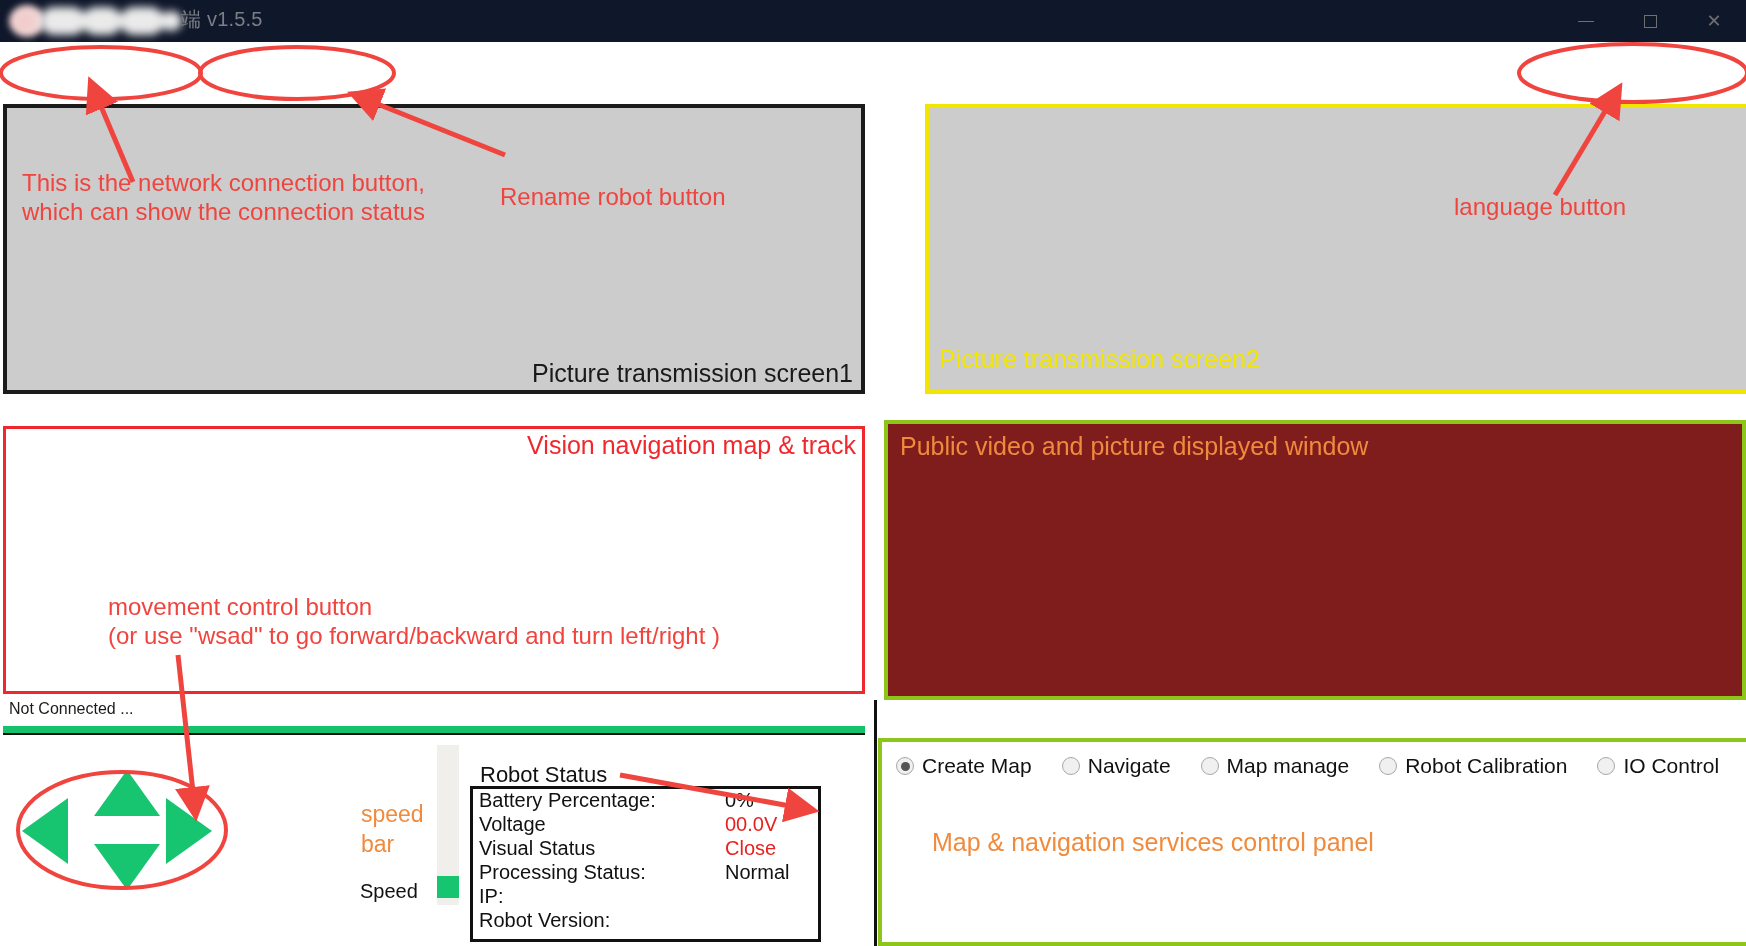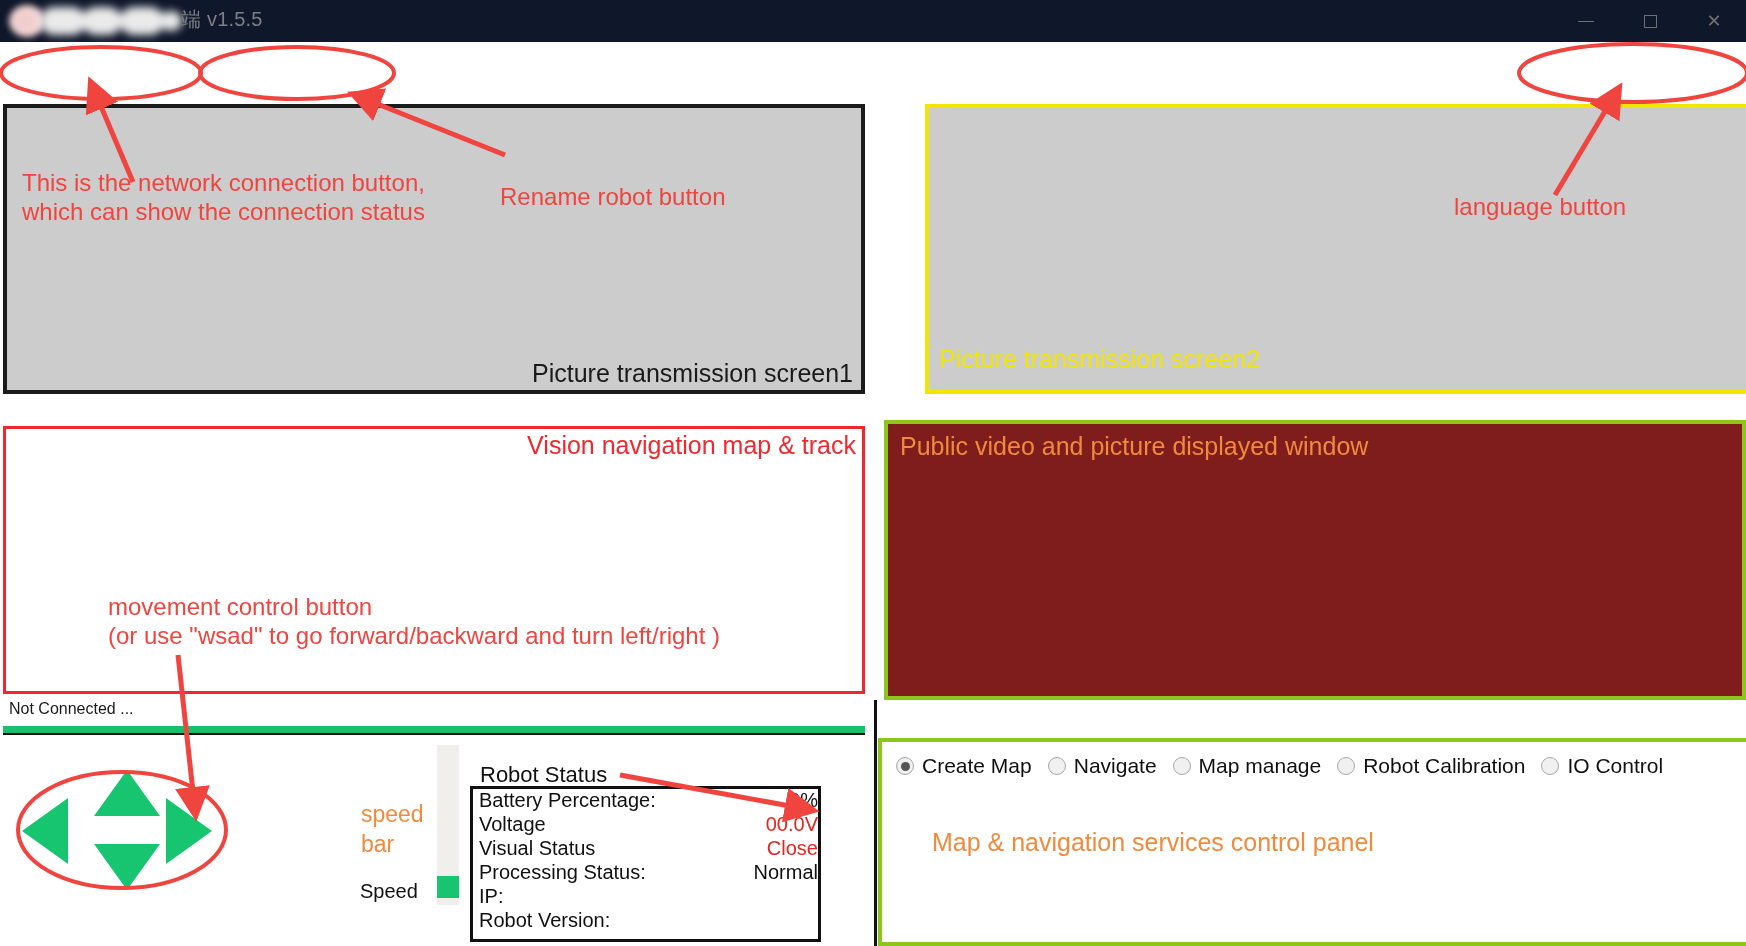--- a/index.html
+++ b/index.html
@@ -149,32 +149,32 @@
 
   
   #rs-title {
     position: absolute; left: 480px; top: 762px; font-size: 22px; color: #111;
   }
   #rs-box {
     position: absolute; left: 470px; top: 786px; width: 351px; height: 156px;
     border: 3px solid #111; background: #ffffff;
   }
   .rs-row {
-    display: flex; align-items: baseline; height: 24px; padding-left: 6px; font-size: 20px; justify-content: space-between;
+    display: flex; align-items: baseline; height: 24px; padding-left: 6px; font-size: 20px;
   }
   .rs-key { color: #111; flex: 0 0 246px; white-space: nowrap; }
   .rs-val { white-space: nowrap; }
 
   
   #ctrlpanel {
     position: absolute; left: 878px; top: 738px; width: 868px; height: 208px;
     background: #ffffff; border: 4px solid #8cc61a; border-right: none;
   }
   #radio-row {
-    display: flex; align-items: center; gap: 16px; padding: 12px 0 0 14px;
+    display: flex; align-items: center; gap: 30px; padding: 12px 0 0 14px;
   }
   .radio-item { display: flex; align-items: center; gap: 8px; font-size: 21px; color: #111; white-space: nowrap; }
   .radio-dot {
     width: 18px; height: 18px; border-radius: 50%;
     border: 1px solid #a8a8a8; background: #f0f0f0;
     display: flex; align-items: center; justify-content: center;
   }
   .radio-dot.on::after {
     content: ""; width: 9px; height: 9px; border-radius: 50%; background: #555;
   }

